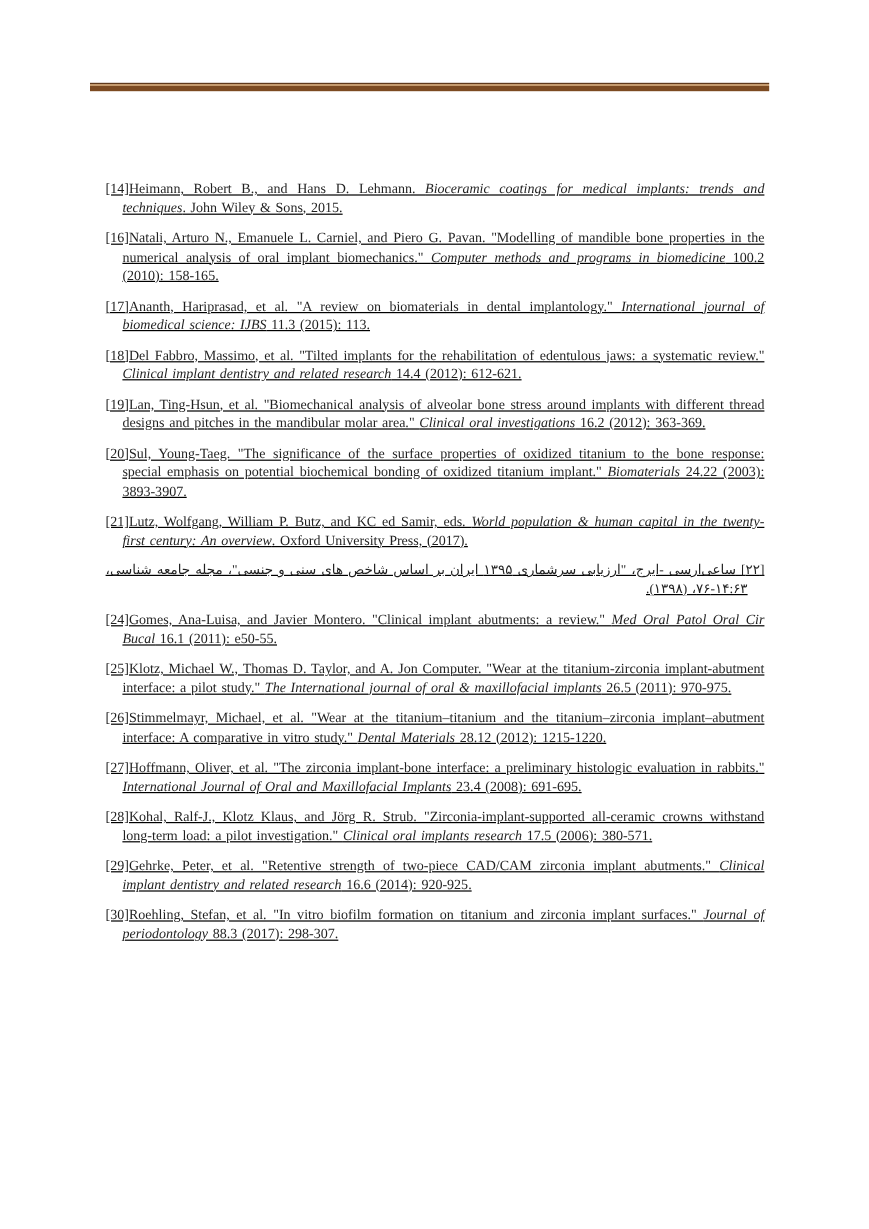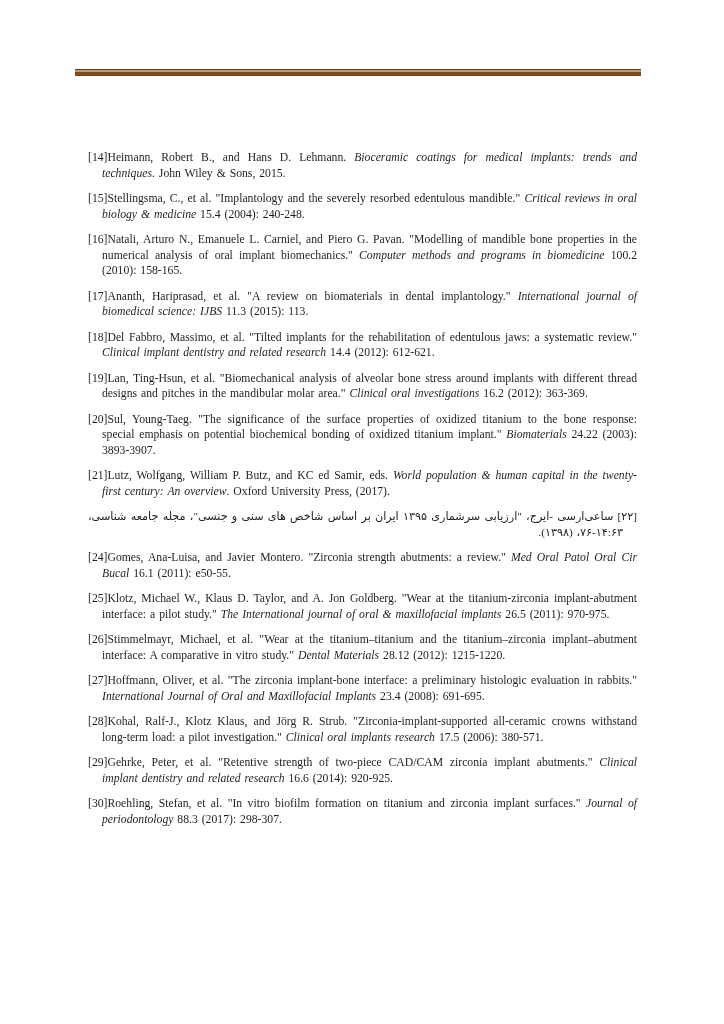--- a/index.html
+++ b/index.html
@@ -12,21 +12,21 @@
   }
   .page{position:absolute;inset:0;background:#ffffff;}
   .top-rule{
     position:absolute;left:75px;top:69px;width:566px;height:7px;
     background:linear-gradient(to bottom,
       #5f381b 0,#5f381b 1px,
       #c59a6d 1px,#c59a6d 3px,
       #7c4a21 3px,#7c4a21 7px);
   }
   .refs{
-    position:absolute;left:88px;top:150px;width:549px;
+    position:absolute;left:88px;top:150px;width:549px;text-decoration:underline;
   }
   .ref{
     margin:0 0 10px 0;
     font-size:11.7px;
     line-height:15.5px;
     color:#1f1f1f;
     text-align:justify;
     padding-left:14px;
     text-indent:-14px;
     word-spacing:1px;
@@ -42,29 +42,28 @@
   .ref .it{font-style:italic;}
   .ref-label{white-space:nowrap;}
 </style>
 </head>
 <body>
 
 <div class="page">
   <div class="top-rule"></div>
   <main class="refs">
       <p class="ref" dir="ltr"><span class="ref-label">[14]</span><span>Heimann, Robert B., and Hans D. Lehmann. </span><span class="it">Bioceramic coatings for medical implants: trends and techniques</span><span>. John Wiley &amp; Sons, 2015.</span></p>
-      <p class="ref" dir="ltr"><span class="ref-label">[15]</span><span>Stellingsma, C., et al. "Implantology and the severely resorbed edentulous mandible." </span><span class="it">Critical reviews in oral biology &amp; medicine</span><span> 15.4 (2004): 240-248.</span></p>
       <p class="ref" dir="ltr"><span class="ref-label">[16]</span><span>Natali, Arturo N., Emanuele L. Carniel, and Piero G. Pavan. "Modelling of mandible bone properties in the numerical analysis of oral implant biomechanics." </span><span class="it">Computer methods and programs in biomedicine</span><span> 100.2 (2010): 158-165.</span></p>
       <p class="ref" dir="ltr"><span class="ref-label">[17]</span><span>Ananth, Hariprasad, et al. "A review on biomaterials in dental implantology." </span><span class="it">International journal of biomedical science: IJBS</span><span> 11.3 (2015): 113.</span></p>
       <p class="ref" dir="ltr"><span class="ref-label">[18]</span><span>Del Fabbro, Massimo, et al. "Tilted implants for the rehabilitation of edentulous jaws: a systematic review." </span><span class="it">Clinical implant dentistry and related research</span><span> 14.4 (2012): 612-621.</span></p>
       <p class="ref" dir="ltr"><span class="ref-label">[19]</span><span>Lan, Ting-Hsun, et al. "Biomechanical analysis of alveolar bone stress around implants with different thread designs and pitches in the mandibular molar area." </span><span class="it">Clinical oral investigations</span><span> 16.2 (2012): 363-369.</span></p>
       <p class="ref" dir="ltr"><span class="ref-label">[20]</span><span>Sul, Young-Taeg. "The significance of the surface properties of oxidized titanium to the bone response: special emphasis on potential biochemical bonding of oxidized titanium implant." </span><span class="it">Biomaterials</span><span> 24.22 (2003): 3893-3907.</span></p>
       <p class="ref" dir="ltr"><span class="ref-label">[21]</span><span>Lutz, Wolfgang, William P. Butz, and KC ed Samir, eds. </span><span class="it">World population &amp; human capital in the twenty-first century: An overview</span><span>. Oxford University Press, (2017).</span></p>
       <p class="ref rtl" dir="rtl"><span class="ref-label">[۲۲] </span><span>ساعی‌ارسی -ایرج، "ارزیابی سرشماری ۱۳۹۵ ایران بر اساس شاخص های سنی و جنسی"، مجله جامعه شناسی، ۱۴:۶۳-۷۶، (۱۳۹۸).</span></p>
-      <p class="ref" dir="ltr"><span class="ref-label">[24]</span><span>Gomes, Ana-Luisa, and Javier Montero. "Zirconia strength abutments: a review." </span><span class="it">Med Oral Patol Oral Cir Bucal</span><span> 16.1 (2011): e50-55.</span></p>
-      <p class="ref" dir="ltr"><span class="ref-label">[25]</span><span>Klotz, Michael W., Klaus D. Taylor, and A. Jon Goldberg. "Wear at the titanium-zirconia implant-abutment interface: a pilot study." </span><span class="it">The International journal of oral &amp; maxillofacial implants</span><span> 26.5 (2011): 970-975.</span></p>
+      <p class="ref" dir="ltr"><span class="ref-label">[24]</span><span>Gomes, Ana-Luisa, and Javier Montero. "Clinical implant abutments: a review." </span><span class="it">Med Oral Patol Oral Cir Bucal</span><span> 16.1 (2011): e50-55.</span></p>
+      <p class="ref" dir="ltr"><span class="ref-label">[25]</span><span>Klotz, Michael W., Thomas D. Taylor, and A. Jon Computer. "Wear at the titanium-zirconia implant-abutment interface: a pilot study." </span><span class="it">The International journal of oral &amp; maxillofacial implants</span><span> 26.5 (2011): 970-975.</span></p>
       <p class="ref" dir="ltr"><span class="ref-label">[26]</span><span>Stimmelmayr, Michael, et al. "Wear at the titanium–titanium and the titanium–zirconia implant–abutment interface: A comparative in vitro study." </span><span class="it">Dental Materials</span><span> 28.12 (2012): 1215-1220.</span></p>
       <p class="ref" dir="ltr"><span class="ref-label">[27]</span><span>Hoffmann, Oliver, et al. "The zirconia implant-bone interface: a preliminary histologic evaluation in rabbits." </span><span class="it">International Journal of Oral and Maxillofacial Implants</span><span> 23.4 (2008): 691-695.</span></p>
       <p class="ref" dir="ltr"><span class="ref-label">[28]</span><span>Kohal, Ralf-J., Klotz Klaus, and Jörg R. Strub. "Zirconia-implant-supported all-ceramic crowns withstand long-term load: a pilot investigation." </span><span class="it">Clinical oral implants research</span><span> 17.5 (2006): 380-571.</span></p>
       <p class="ref" dir="ltr"><span class="ref-label">[29]</span><span>Gehrke, Peter, et al. "Retentive strength of two-piece CAD/CAM zirconia implant abutments." </span><span class="it">Clinical implant dentistry and related research</span><span> 16.6 (2014): 920-925.</span></p>
       <p class="ref" dir="ltr"><span class="ref-label">[30]</span><span>Roehling, Stefan, et al. "In vitro biofilm formation on titanium and zirconia implant surfaces." </span><span class="it">Journal of periodontology</span><span> 88.3 (2017): 298-307.</span></p>
     </main>
 </div>
 
 </body></html>

